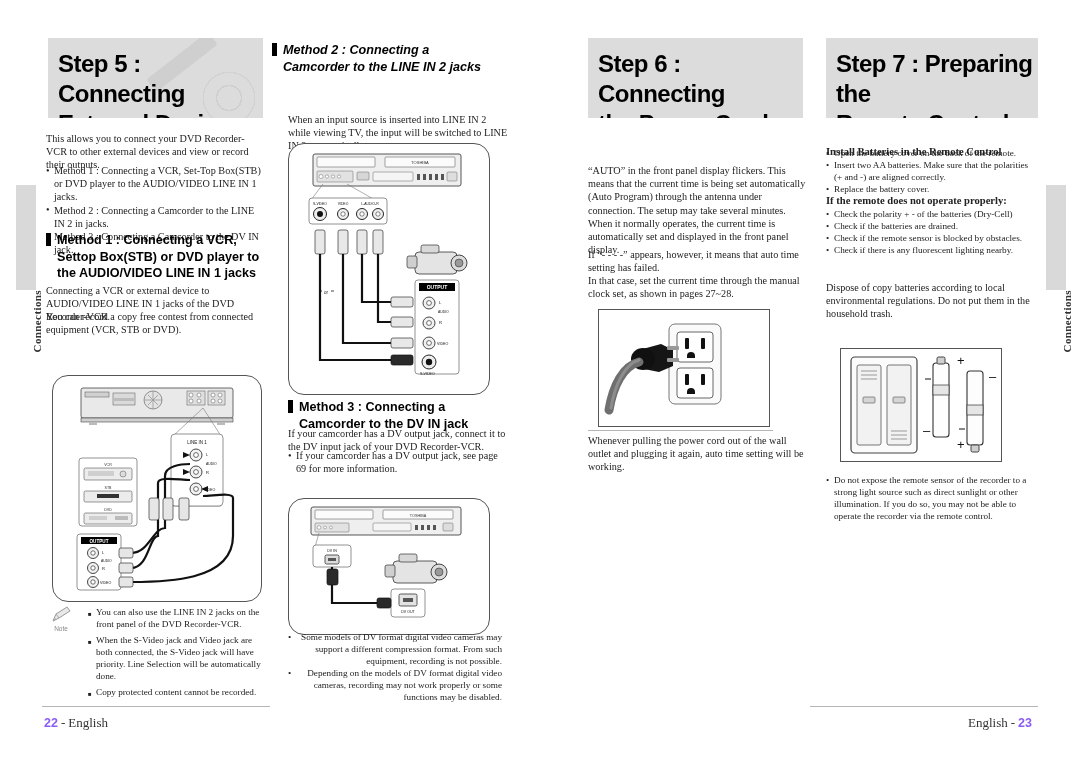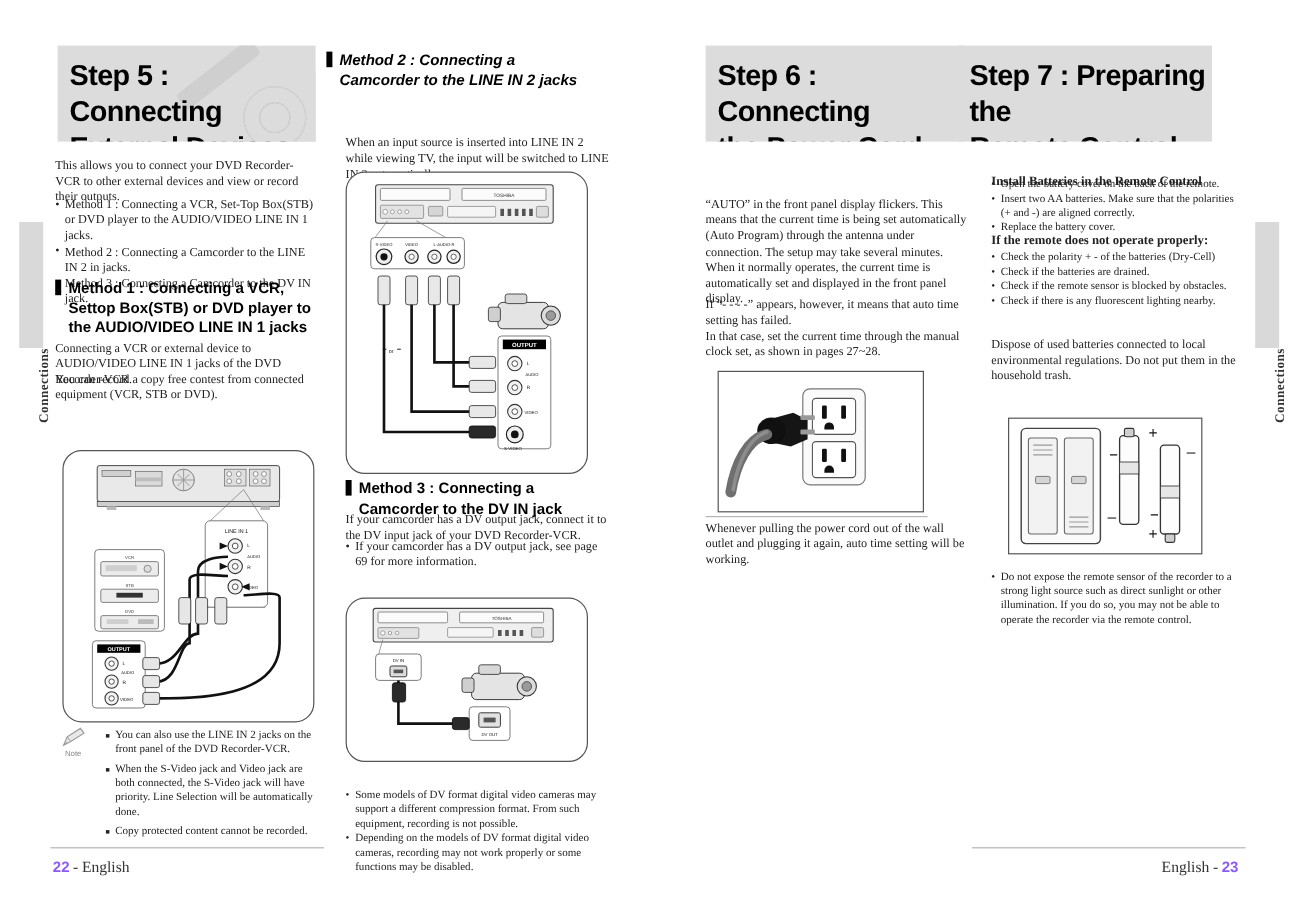--- a/index.html
+++ b/index.html
@@ -483,21 +483,21 @@
       </g>
 
       <path d="M43 68 L43 104 L96 104" fill="none" stroke="#111" stroke-width="2.2"></path>
       <g fill="#2a2a2a" stroke="#111" stroke-width="0.7">
         <rect x="38" y="70" width="11" height="16" rx="2"></rect>
         <rect x="88" y="99" width="14" height="10" rx="2"></rect>
       </g>
     </svg>
   </div>
 
-  <ul class="bul body-text small" style="position:absolute; left:288px; top:656px; width:214px;">
+  <ul class="bul body-text small" style="position:absolute; left:288px; top:631px; width:214px;text-align:right;">
     <li><span>Some models of DV format digital video cameras may support a different compression format. From such equipment, recording is not possible.</span></li>
     <li><span>Depending on the models of DV format digital video cameras, recording may not work properly or some functions may be disabled.</span></li>
   </ul>
 
   <div class="heading-box" style="left:588px; top:38px; width:215px; height:80px;">
     <div class="htitle" style="margin:11px 0 0 10px;">Step 6 : Connecting</div>
     <div class="htitle" style="margin:0 0 0 10px;">the Power Cord</div>
   </div>
 
   <div class="body-text" style="position:absolute; left:588px; top:164px; width:218px;">“AUTO” in the front panel display flickers. This means that the current time is being set automatically (Auto Program) through the antenna under connection. The setup may take several minutes.</div>
@@ -526,41 +526,41 @@
       <rect x="68" y="48" width="12" height="4" rx="1" fill="#999"></rect>
 
       <path d="M40 52 C 24 56, 14 76, 10 100" fill="none" stroke="#6f6f6f" stroke-width="9" stroke-linecap="round"></path>
       <path d="M40 50 C 26 54, 16 74, 12 98" fill="none" stroke="#8d8d8d" stroke-width="3" stroke-linecap="round"></path>
     </svg>
   </div>
 
   <div class="hrule" style="left:588px; top:430px; width:185px;"></div>
   <div class="body-text" style="position:absolute; left:588px; top:434px; width:216px;">Whenever pulling the power cord out of the wall outlet and plugging it again, auto time setting will be working.</div>
 
-  <div class="heading-box" style="left:798px; top:38px; width:212px; height:80px;">
+  <div class="heading-box" style="left:826px; top:38px; width:212px; height:80px;">
     <div class="htitle" style="margin:11px 0 0 10px;">Step 7 : Preparing the</div>
     <div class="htitle" style="margin:0 0 0 10px;">Remote Control</div>
   </div>
 
   <div class="body-text bold-run" style="position:absolute; left:826px; top:145px; width:214px; font-size:10.6px;">Install Batteries in the Remote Control</div>
   <ul class="bul body-text small" style="position:absolute; left:826px; top:147px; width:212px;">
     <li><span>Open the battery cover on the back of the remote.</span></li>
     <li><span>Insert two AA batteries. Make sure that the polarities (+ and -) are aligned correctly.</span></li>
     <li><span>Replace the battery cover.</span></li>
   </ul>
 
   <div class="body-text bold-run" style="position:absolute; left:826px; top:194px; width:214px; font-size:10.6px;">If the remote does not operate properly:</div>
   <ul class="bul body-text small" style="position:absolute; left:826px; top:208px; width:212px;">
     <li><span>Check the polarity + - of the batteries (Dry-Cell)</span></li>
     <li><span>Check if the batteries are drained.</span></li>
     <li><span>Check if the remote sensor is blocked by obstacles.</span></li>
     <li><span>Check if there is any fluorescent lighting nearby.</span></li>
   </ul>
 
-  <div class="body-text" style="position:absolute; left:826px; top:281px; width:214px;">Dispose of used batteries connected to local environmental regulations. Do not put them in the household trash.</div>
+  <div class="body-text" style="position:absolute; left:826px; top:281px; width:214px;">Dispose of copy batteries according to local environmental regulations. Do not put them in the household trash.</div>
 
   <div class="fig-rect" style="left:840px; top:348px; width:160px; height:112px;">
     <svg width="160" height="112" viewBox="0 0 160 112">
 
       <rect x="10" y="8" width="66" height="96" rx="4" fill="#fbfbfb" stroke="#444" stroke-width="1.2"></rect>
       <rect x="16" y="16" width="24" height="80" rx="2" fill="#f2f2f2" stroke="#666" stroke-width="0.9"></rect>
       <rect x="46" y="16" width="24" height="80" rx="2" fill="#f2f2f2" stroke="#666" stroke-width="0.9"></rect>
 
       <path d="M20 22 h16 M20 26 h16 M20 30 h16" stroke="#999" stroke-width="1"></path>
       <path d="M50 82 h16 M50 86 h16 M50 90 h16" stroke="#999" stroke-width="1"></path>

